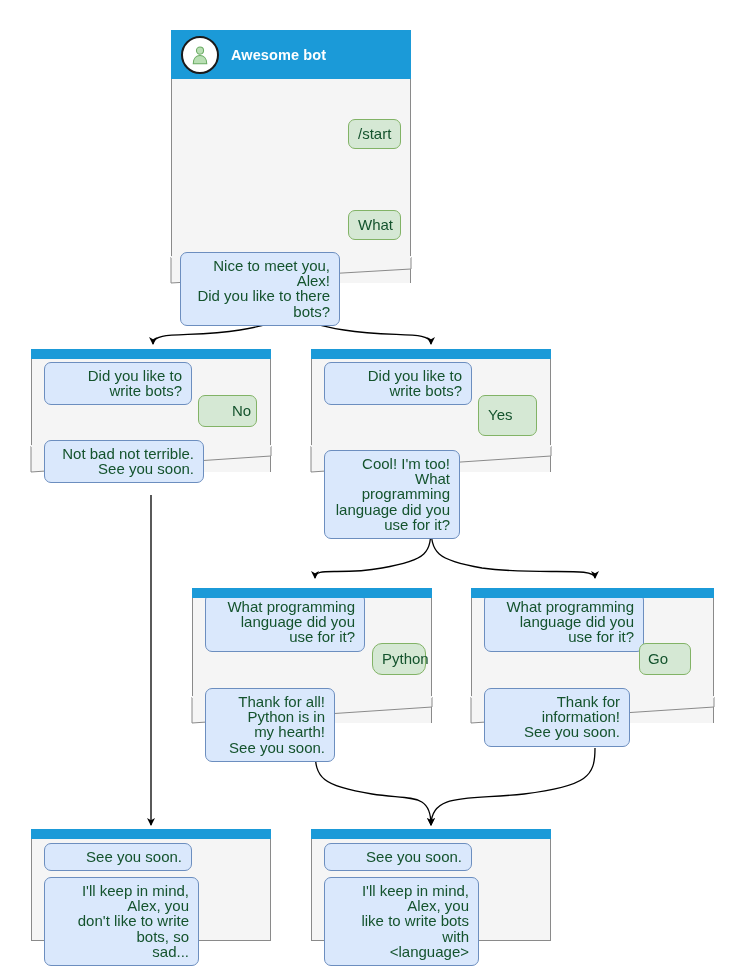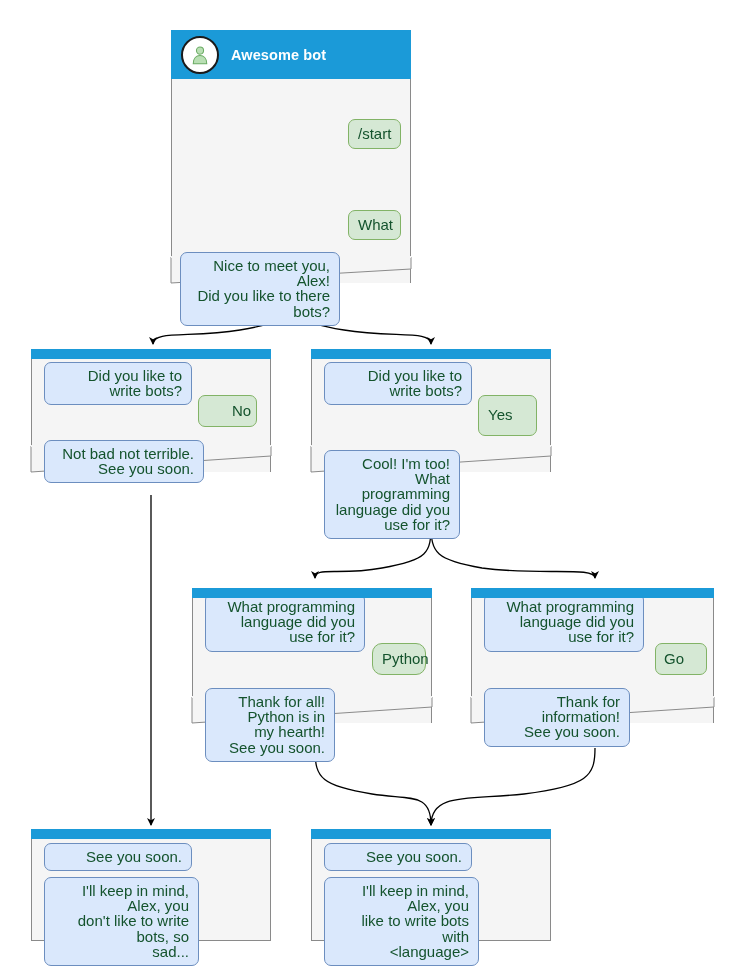--- a/index.html
+++ b/index.html
@@ -136,21 +136,21 @@
   <div class="window" style="left:471px;top:588px;width:243px;height:135px;">
     <div class="win-body skew"></div>
     <svg class="skew-edge" viewBox="0 0 243 26" preserveAspectRatio="none">
       <polygon points="0,0 243,0 243,10 0,26" fill="#f5f5f5" stroke="#8a8a8a" stroke-width="1" vector-effect="non-scaling-stroke"></polygon>
       <line x1="0" y1="0" x2="243" y2="0" stroke="#f5f5f5" stroke-width="2"></line>
     </svg>
     <div class="titlebar slim"></div>
     <div class="chat" style="top:10px;">
       <div class="bubble bot" style="left:13px;top:-5px;width:160px;">What programming
 language did you use for it?</div>
-      <div class="bubble user" style="left:184px;top:45px;width:52px;height:32px;padding-left:8px;">Go</div>
+      <div class="bubble user" style="left:168px;top:45px;width:52px;height:32px;padding-left:8px;">Go</div>
       <div class="bubble bot" style="left:13px;top:90px;width:146px;">Thank for information!
 See you soon.</div>
     </div>
   </div>
 
   <div class="window" style="left:31px;top:829px;width:240px;height:112px;">
     <div class="win-body"></div>
     <div class="titlebar slim"></div>
     <div class="chat" style="top:10px;">
       <div class="bubble bot" style="left:13px;top:4px;width:148px;">See you soon.</div>

